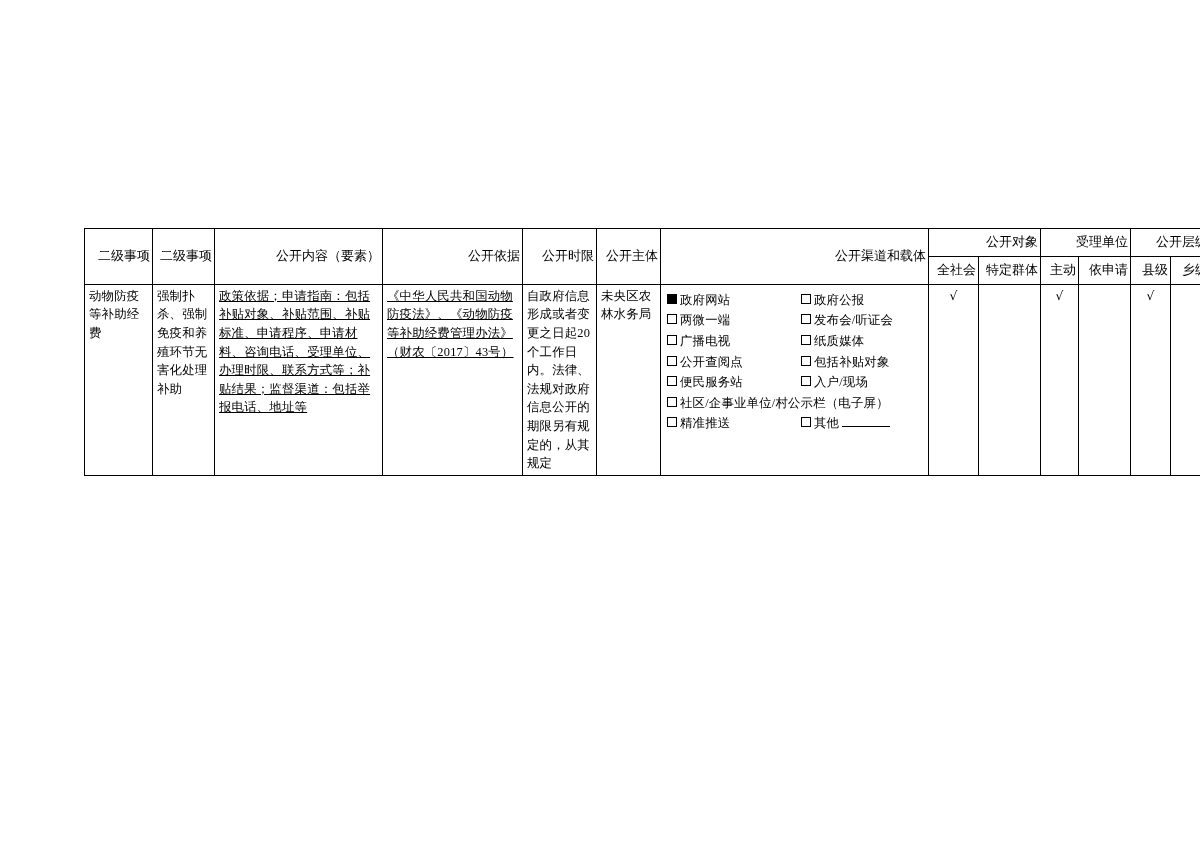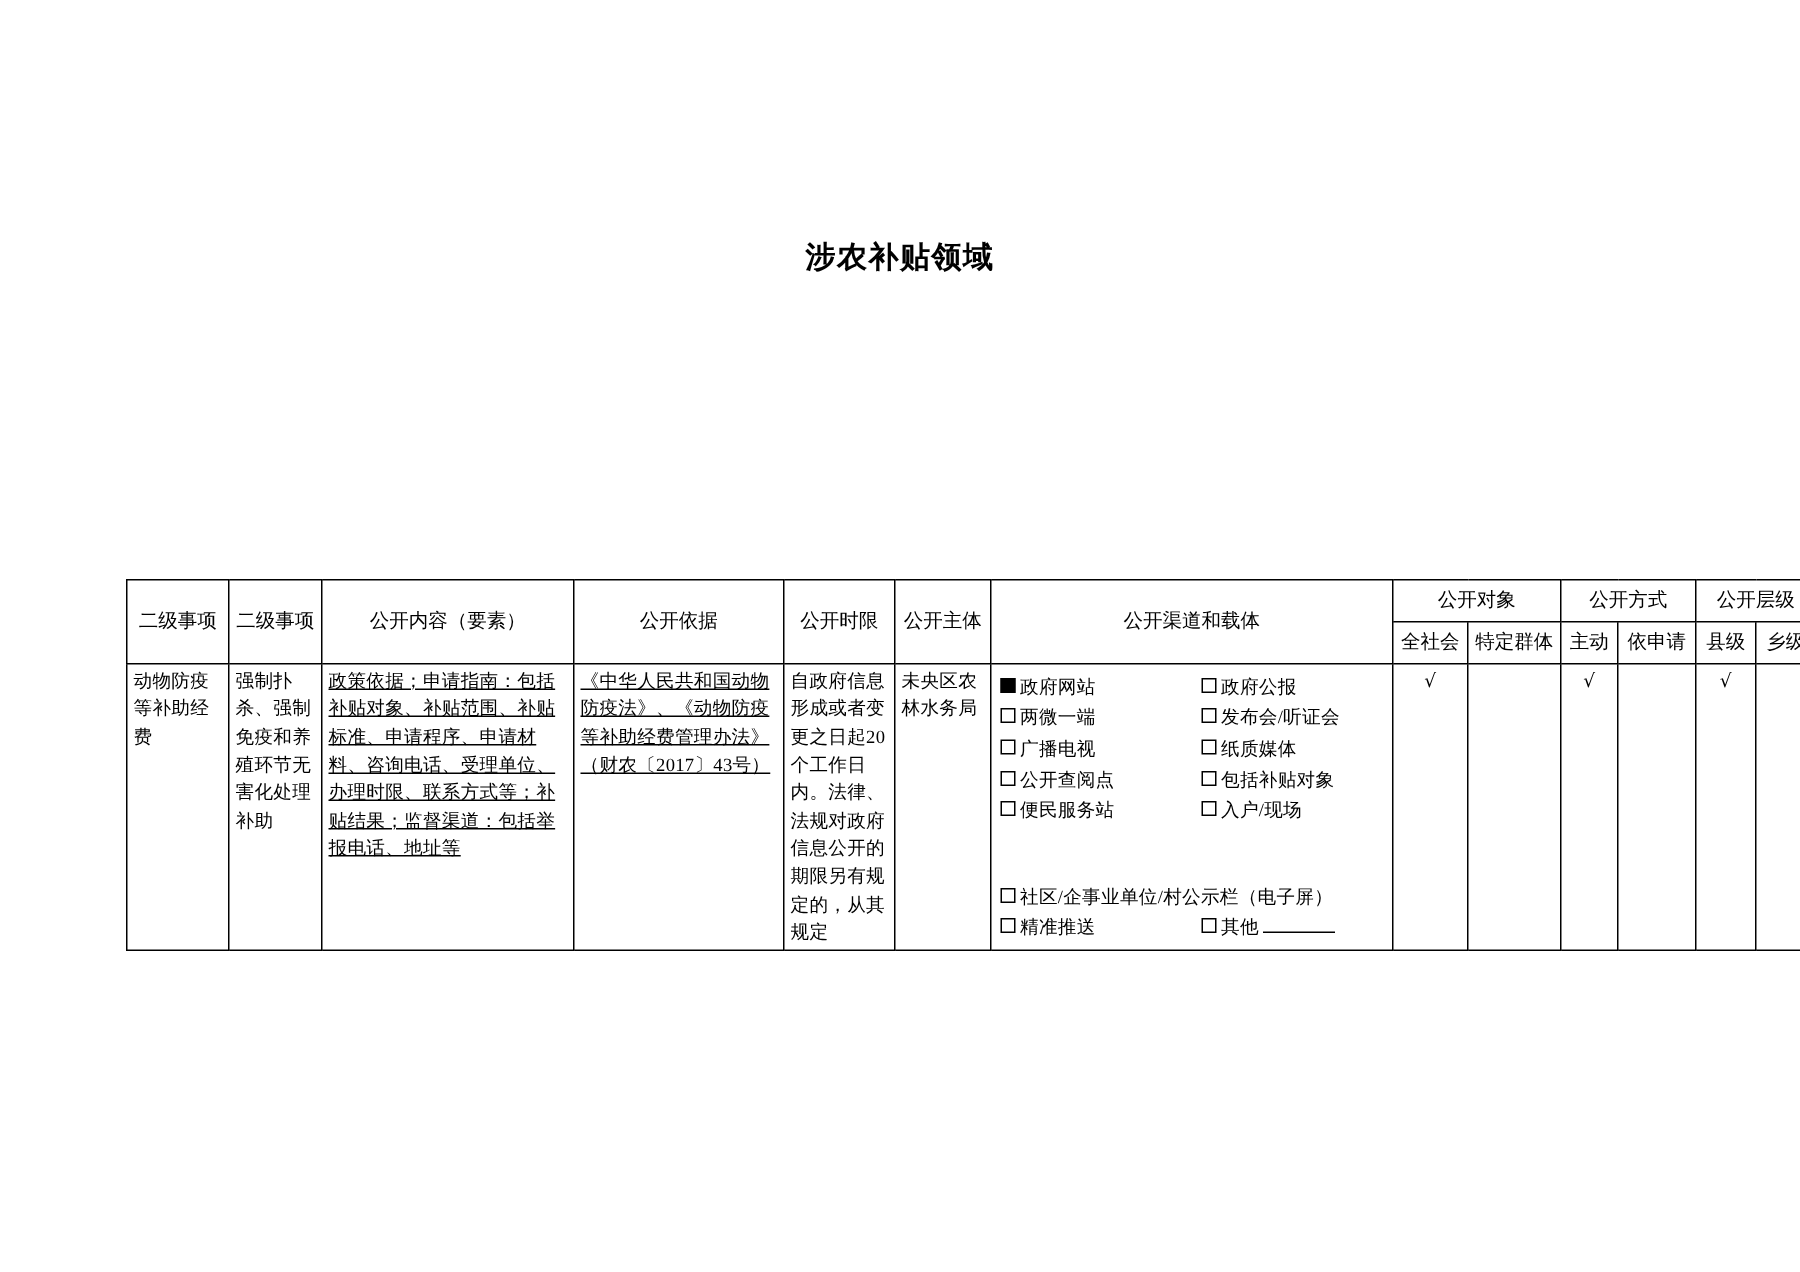--- a/index.html
+++ b/index.html
@@ -43,21 +43,21 @@
     font-size: 12.3px;
     line-height: 1.45;
   }
   table.main th, table.main td {
     border: 1px solid #000000;
     vertical-align: top;
     padding: 2px 4px;
     word-break: break-all;
   }
   table.main th {
-    text-align: center;
+    text-align: right;
     vertical-align: middle;
     font-weight: normal;
     font-size: 13px;
     font-family: "Liberation Sans", sans-serif;
     padding: 4px 2px;
   }
   th.hd-bold {
     font-weight: bold;
   }
   .c-item1  { width: 68px; }
@@ -104,21 +104,20 @@
   .chan-item {
     display: flex;
     align-items: flex-start;
     gap: 3px;
     line-height: 1.5;
     white-space: nowrap;
   }
   .chan-item.wide {
     grid-column: 1 / span 2;
     white-space: normal;
-    margin-top: 37px;
   }
   .box {
     display: inline-block;
     width: 10px;
     height: 10px;
     border: 1px solid #000;
     box-sizing: border-box;
     margin-top: 3px;
     flex: 0 0 auto;
     background: #ffffff;
@@ -131,21 +130,20 @@
     border-bottom: 1px solid #000;
     width: 48px;
     height: 12px;
   }
 </style>
 </head>
 <body>
 
 <div class="page">
 
-  <div class="doc-title">涉农补贴领域</div>
 
   <div class="table-wrap">
     <table class="main">
       <colgroup>
         <col class="c-item1">
           <col class="c-item2">
           <col class="c-content">
           <col class="c-basis">
         <col class="c-limit">
           <col class="c-subj">
@@ -160,21 +158,21 @@
       <thead>
         <tr>
           <th rowspan="2">二级事项</th>
           <th rowspan="2">二级事项</th>
           <th rowspan="2">公开内容（要素）</th>
           <th rowspan="2" class="hd-bold">公开依据</th>
           <th rowspan="2" class="hd-bold">公开时限</th>
           <th rowspan="2" class="hd-bold">公开主体</th>
           <th rowspan="2" class="hd-bold">公开渠道和载体</th>
           <th colspan="2" class="hd-bold">公开对象</th>
-          <th colspan="2" class="hd-bold">公开方式</th>
+          <th colspan="2" class="hd-bold">受理单位</th>
           <th colspan="2" class="hd-bold">公开层级</th>
         </tr>
         <tr>
           <th class="hd-bold">全社会</th>
           <th class="hd-bold">特定群体</th>
           <th class="hd-bold">主动</th>
           <th class="hd-bold">依申请</th>
           <th class="hd-bold">县级</th>
           <th class="hd-bold">乡级</th>
         </tr>

